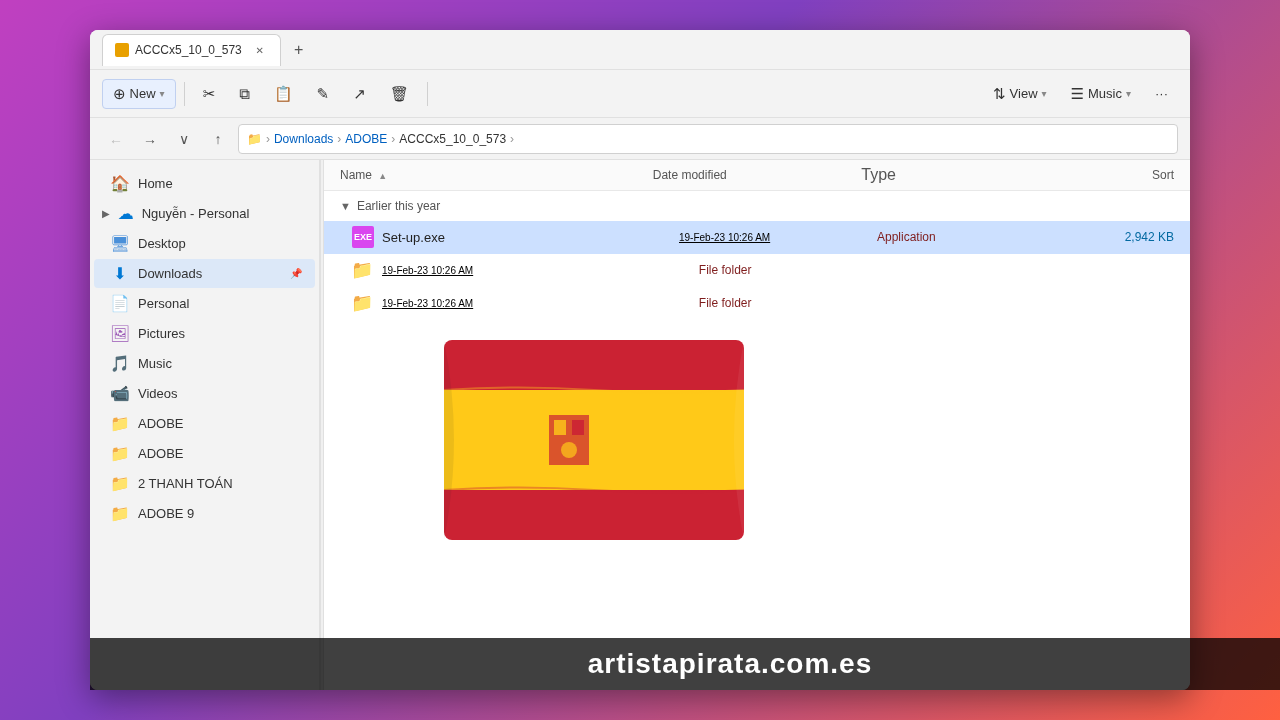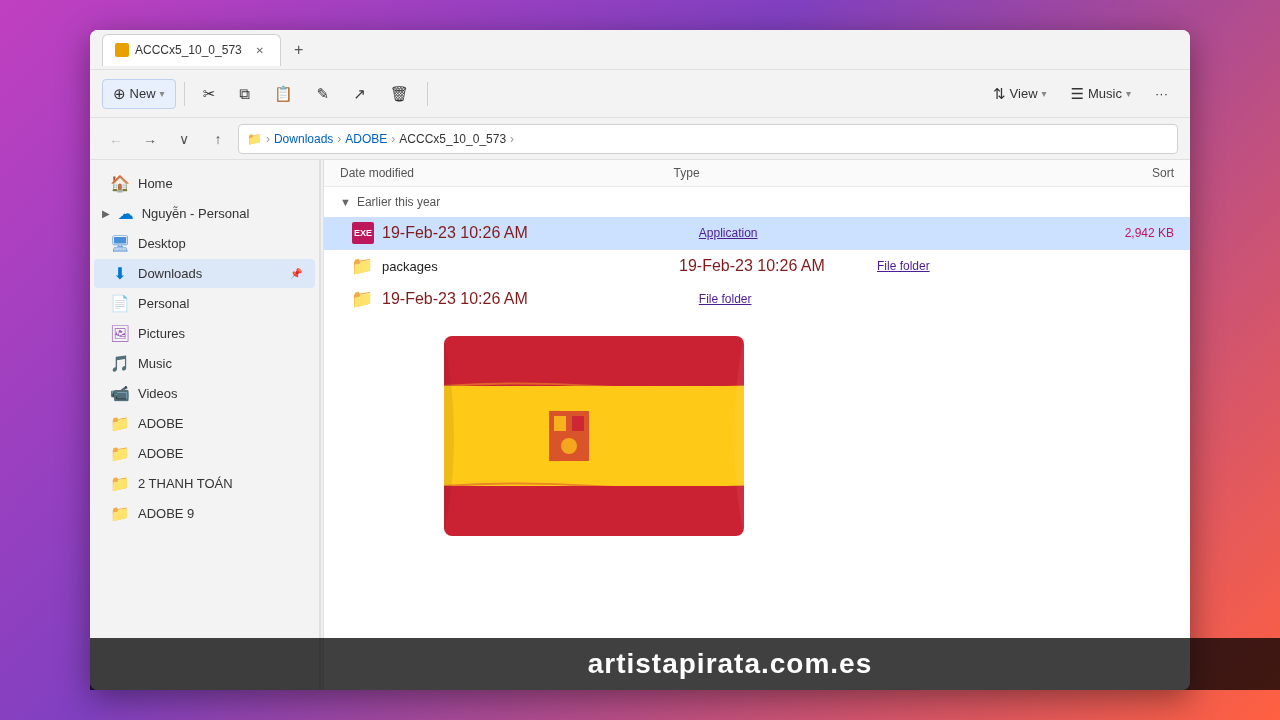--- a/index.html
+++ b/index.html
@@ -226,21 +226,21 @@
       align-items: center;
       padding: 6px 16px;
       border-bottom: 1px solid #e8e8e8;
       background: #fafafa;
       position: sticky;
       top: 0;
       z-index: 1;
     }
     .col-name { flex: 3; font-size: 12px; color: #555; cursor: pointer; }
     .col-date { flex: 2; font-size: 12px; color: #555; cursor: pointer; text-align: left; }
-    .col-type { flex: 2; font-size: 12px; color: #555; }
+    .col-type { flex: 2; font-size: 16px; color: #555; }
     .col-size { flex: 1; font-size: 12px; color: #555; text-align: right; }
     .sort-icon { font-size: 9px; color: #888; margin-left: 3px; }
     
     .group-header {
       display: flex;
       align-items: center;
       padding: 8px 16px;
       font-size: 12px;
       color: #555;
       gap: 6px;
@@ -262,30 +262,30 @@
       width: 22px;
       height: 22px;
       border-radius: 2px;
       display: flex;
       align-items: center;
       justify-content: center;
       font-size: 14px;
       margin-right: 8px;
     }
     .file-icon.exe {
-      background: #be185d;
+      background: #d946ef;
       color: white;
       font-size: 9px;
       font-weight: bold;
     }
     .file-icon.folder { color: #e8a000; font-size: 18px; }
     .file-name { flex: 3; font-size: 13px; }
-    .file-date { flex: 2; font-size: 16px; color: #7f1d1d; }
-    .file-type { flex: 2; font-size: 12px; color: #4c1d95; text-decoration: underline; }
-    .file-size { flex: 1; font-size: 12px; color: #be185d; text-align: right; }
+    .file-date { flex: 2; font-size: 10px; color: #000000; text-decoration: underline; }
+    .file-type { flex: 2; font-size: 12px; color: #7f1d1d; }
+    .file-size { flex: 1; font-size: 12px; color: #0369a1; text-align: right; }
     
     .watermark-bar {
       position: absolute;
       bottom: 0;
       left: 0;
       width: 1280px;
       background: rgba(0,0,0,0.75);
       color: white;
       text-align: center;
       font-size: 28px;
@@ -453,48 +453,52 @@
           <span class="sidebar-icon icon-folder">📁</span>
           <span>ADOBE 9</span>
         </div>
       </div>
 
       <div class="vertical-divider"></div>
 
       <div class="file-list">
 
         <div class="file-list-header">
+          <div class="col-name">
+            <span>Name</span>
+            <span class="sort-icon">▲</span>
+          </div>
           <div class="col-date">
             <span>Date modified</span>
           </div>
           <div class="col-type">
             <span>Type</span>
           </div>
           <div class="col-size">
             <span>Sort</span>
           </div>
         </div>
 
         <div class="group-header">
           <span class="chevron">▼</span>
           <span>Earlier this year</span>
         </div>
 
         <div class="file-row selected">
           <div class="file-icon exe">
             <span>EXE</span>
           </div>
+          <span class="file-name">Set-up.exe</span>
           <span class="file-date">19-Feb-23 10:26 AM</span>
           <span class="file-type">Application</span>
           <span class="file-size">2,942 KB</span>
         </div>
 
         <div class="file-row">
           <div class="file-icon folder">📁</div>
-          <span class="file-name">packages</span>
           <span class="file-date">19-Feb-23 10:26 AM</span>
           <span class="file-type">File folder</span>
           <span class="file-size"></span>
         </div>
 
         <div class="file-row">
           <div class="file-icon folder">📁</div>
           <span class="file-date">19-Feb-23 10:26 AM</span>
           <span class="file-type">File folder</span>
           <span class="file-size"></span>

